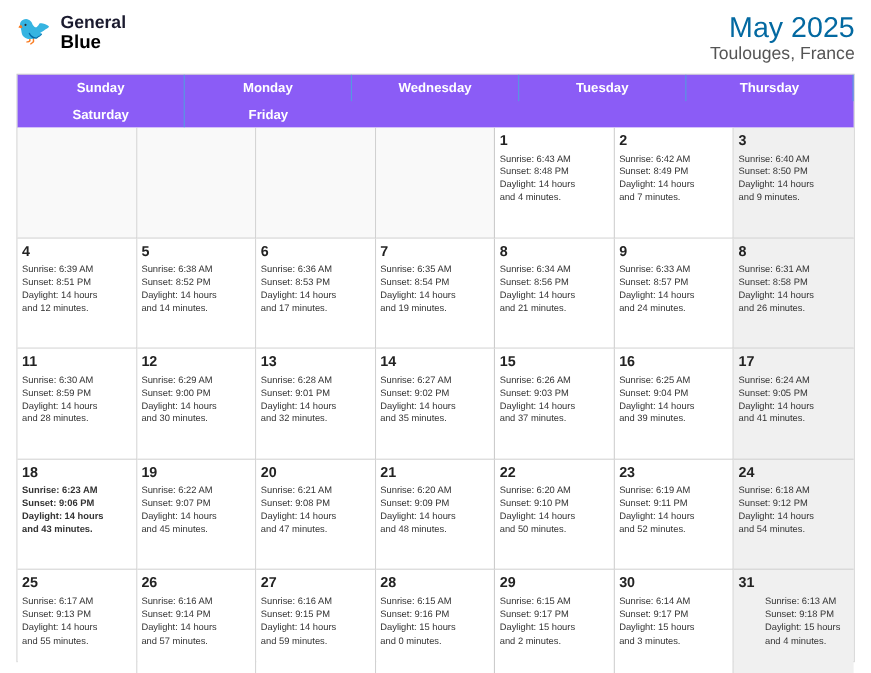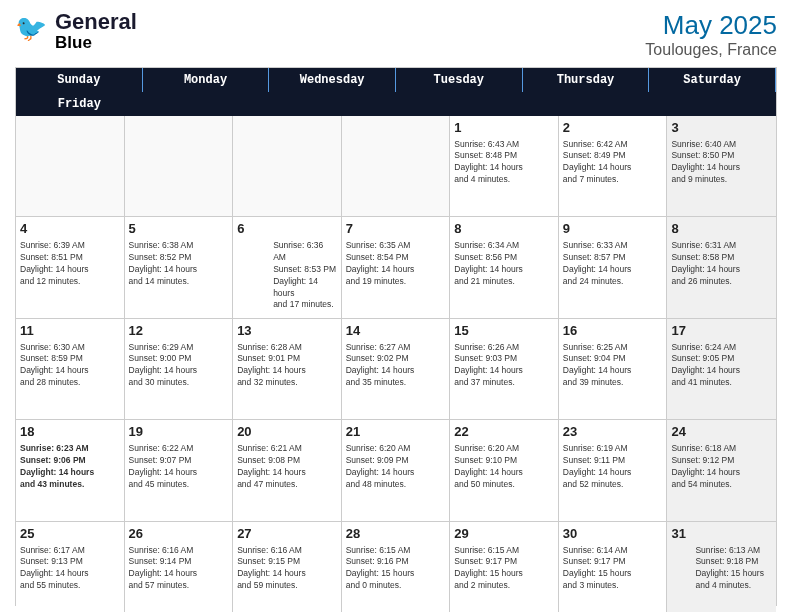--- a/index.html
+++ b/index.html
@@ -9,21 +9,21 @@
     
     .header { display: flex; justify-content: space-between; align-items: flex-start; margin-bottom: 8px; }
     .logo-text { display: flex; flex-direction: column; }
     
     .title-area { text-align: right; }
     .month-title { font-size: 26px; color: #0369a1; font-weight: normal; }
     .location { font-size: 16px; color: #555; }
     
     .calendar { flex: 1; border: 1px solid #ccc; }
     
-    .day-headers { display: grid; grid-template-columns: repeat(6, 1fr); background: #0f172a; font-family: Liberation Mono, monospace; }
+    .day-headers { display: grid; grid-template-columns: repeat(5, 1fr); background: #8b5cf6; }
     .day-header { color: white; text-align: center; padding: 5px 2px; font-size: 12px; font-weight: bold; border-right: 1px solid #5599e0; }
     .day-header:last-child { border-right: none; }
     
     .calendar-grid { display: grid; grid-template-columns: repeat(7, 1fr); grid-template-rows: repeat(5, 1fr); height: calc(100% - 30px); }
     
     .cell { border-right: 1px solid #ccc; border-bottom: 1px solid #ccc; padding: 3px 4px; font-size: 9px; color: #333; line-height: 1.35; min-height: 90px; background: #fff; }
     .cell:nth-child(7n) { border-right: none; }
     .cell.empty { background: #f9f9f9; }
     .cell.shaded { background: #f0f0f0; }
     
@@ -38,21 +38,21 @@
 <div class="page">
   <div class="header">
     <div class="logo-wrapper">
       <div style="display:flex; align-items:center;">
         <div style="position:relative; margin-right:4px;">
           <svg width="36" height="36" viewBox="0 0 36 36">
             <text x="0" y="26" font-size="26" fill="#2d7dd2">🐦</text>
           </svg>
         </div>
         <div class="logo-text">
-          <span style="font-size:22px; font-weight:bold; color:#1a1a2e; line-height:1.1;">General</span>
+          <span style="font-size:16px; font-weight:bold; color:#1a1a2e; line-height:1.1;">General</span>
           <span style="font-size:17px; font-weight:bold; color:#000000; line-height:1.1;">Blue</span>
         </div>
       </div>
     </div>
     <div class="title-area">
       <div class="month-title">May 2025</div>
       <div class="location">Toulouges, France</div>
     </div>
   </div>
 
@@ -101,21 +101,21 @@
         </div>
         <div class="cell">
           <div class="day-num">5</div>
           <div class="cell-info" style="white-space: pre-line;">Sunrise: 6:38 AM
 Sunset: 8:52 PM
 Daylight: 14 hours
 and 14 minutes.</div>
         </div>
         <div class="cell">
           <div class="day-num">6</div>
-          <div class="cell-info" style="white-space: pre-line; margin-left: 36px;">Sunrise: 6:36 AM
+          <div class="cell-info" style="white-space: pre-line;">Sunrise: 6:36 AM
 Sunset: 8:53 PM
 Daylight: 14 hours
 and 17 minutes.</div>
         </div>
         <div class="cell">
           <div class="day-num">7</div>
           <div class="cell-info" style="white-space: pre-line;">Sunrise: 6:35 AM
 Sunset: 8:54 PM
 Daylight: 14 hours
 and 19 minutes.</div>

